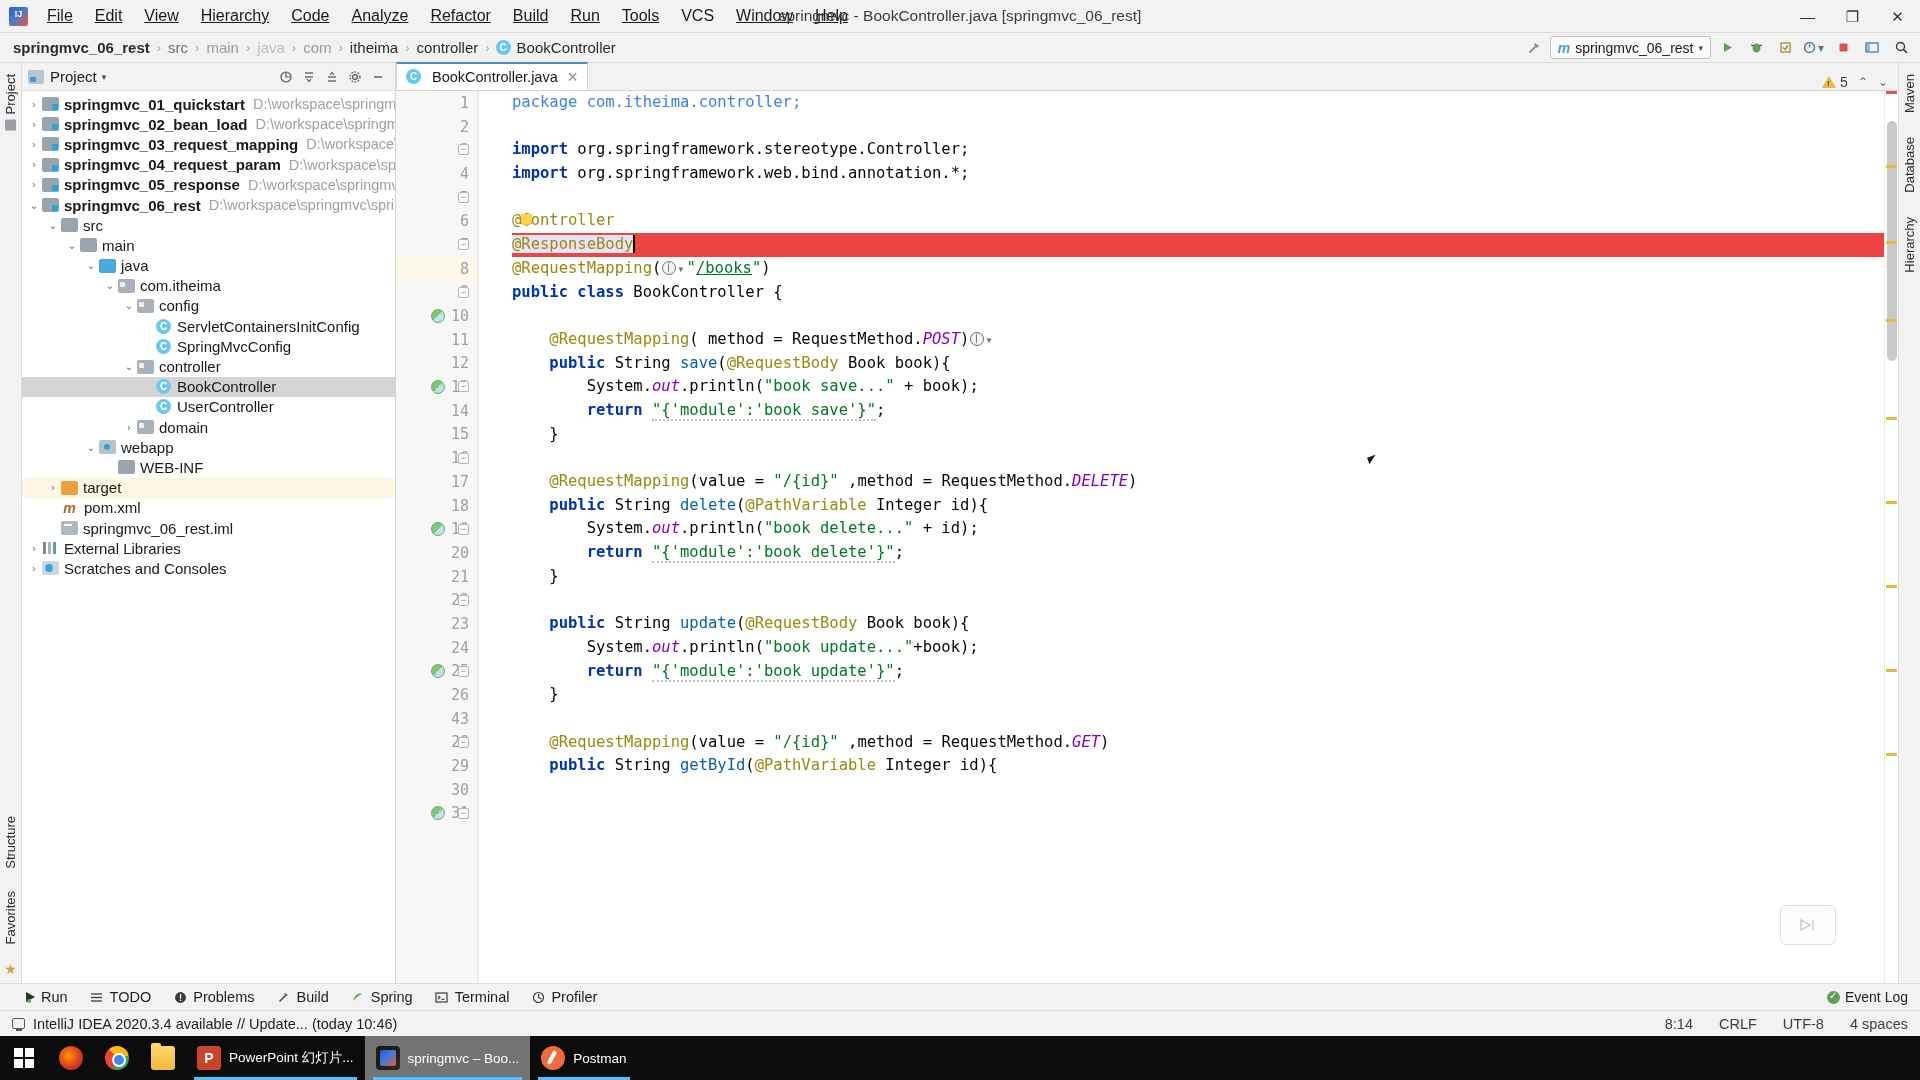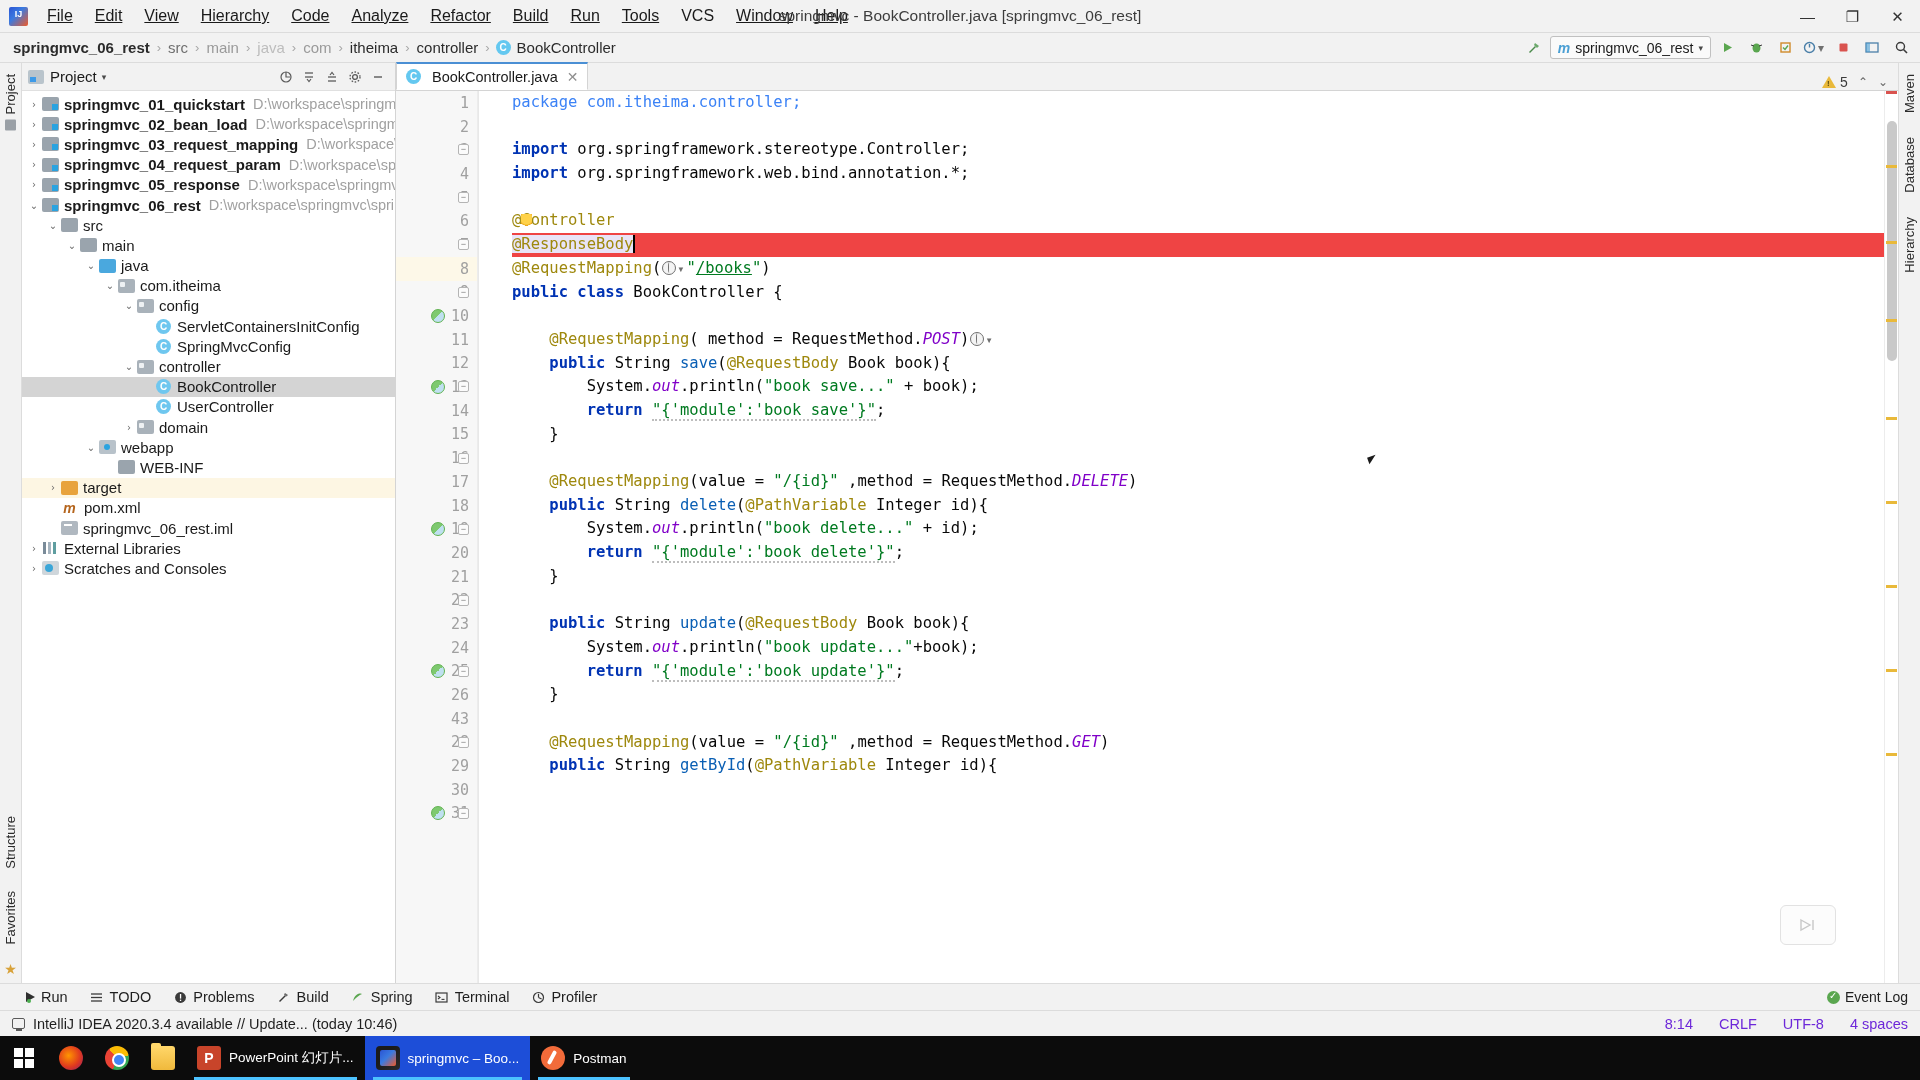--- a/index.html
+++ b/index.html
@@ -291,37 +291,37 @@
     height: 26px; background: #f2f2f2; border-top: 1px solid #dcdcdc;
     display: flex; align-items: center; padding: 0 12px; flex: 0 0 26px;
     font-size: 14.5px; color: #1f1f1f;
   }
   .sb-left { display: flex; align-items: center; gap: 8px; }
   .sb-mon {
     width: 13px; height: 11px; border: 1.4px solid #5a5a5a; border-radius: 2px; position: relative;
   }
   .sb-mon::after { content:''; position:absolute; left:3px; bottom:-3px; width:6px; height:2px; background:#5a5a5a; }
   .sb-right { margin-left: auto; display: flex; align-items: center; gap: 26px; }
-  .sb-item { color: #6d28d9; }
+  .sb-item { color: #404040; }
 
   
   .taskbar {
     height: 44px; background: #0c0c0c; display: flex; align-items: center;
     flex: 0 0 44px; padding-left: 0;
   }
   .tb-start {
     width: 48px; height: 44px; display: flex; align-items: center; justify-content: center;
   }
   .win-flag { display: grid; grid-template-columns: 9px 9px; grid-template-rows: 9px 9px; gap: 2px; }
   .win-flag div { background: #ffffff; }
   .tb-app {
     height: 44px; display: flex; align-items: center; gap: 8px; padding: 0 11px;
     position: relative; color: #ffffff; font-size: 13.5px; white-space: nowrap;
   }
-  .tb-app.active { background: #1d4ed8; }
+  .tb-app.active { background: #737373; }
   .tb-app.active::after {
     content:''; position:absolute; left:8px; right:8px; bottom:0; height:3px; background:#4cc2ff;
   }
   .tb-app.open::after {
     content:''; position:absolute; left:8px; right:8px; bottom:0; height:3px; background:#4cc2ff;
   }
   .tb-icon { width: 24px; height: 24px; border-radius: 3px; flex: 0 0 24px; position: relative; }
   .ic-firefox { background: radial-gradient(circle at 40% 40%, #ff9500 0%, #e03a1e 55%, #8b1a6b 100%); border-radius:50%; }
   .ic-chrome {
     background: conic-gradient(from 200deg, #ea4335 0 33%, #fbbc05 33% 66%, #34a853 66% 100%);

